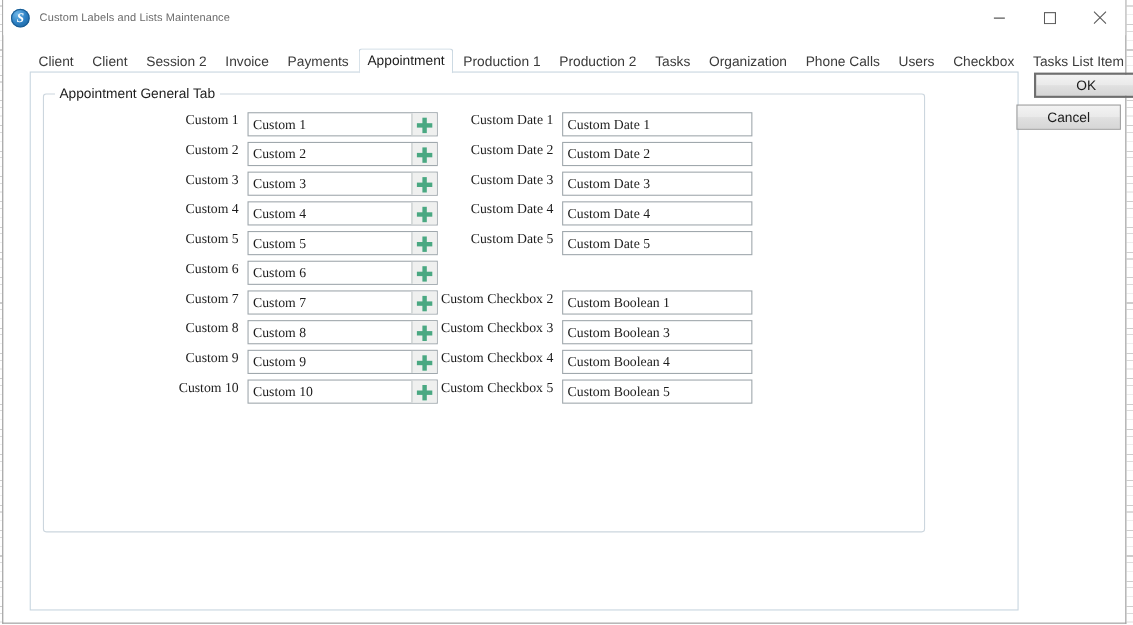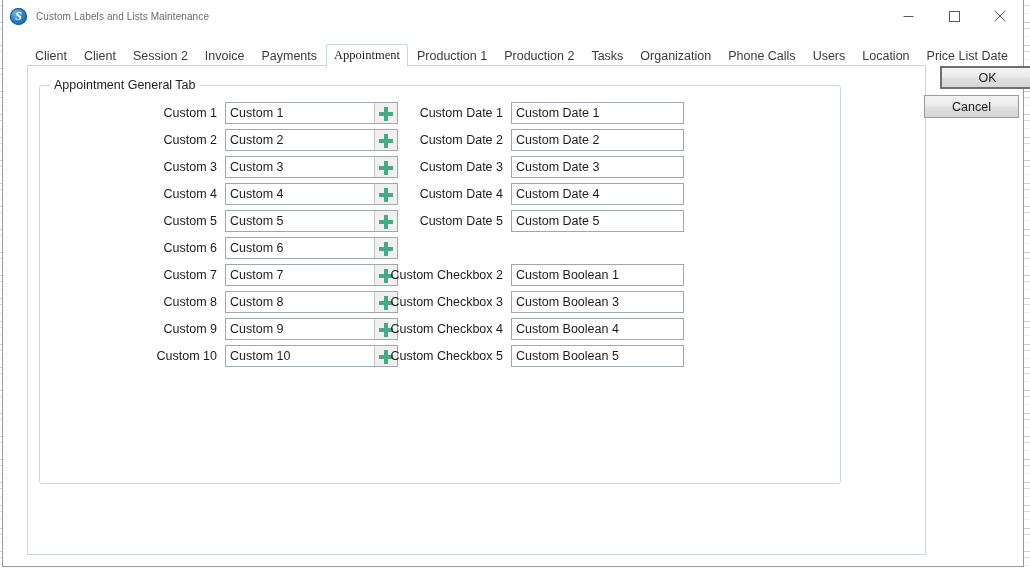--- a/index.html
+++ b/index.html
@@ -131,21 +131,20 @@
     color: #3b3b3b;
   }
   .tab.selected {
     background: #ffffff;
     border: 1px solid #c8d6e0;
     border-bottom: 1px solid #ffffff;
     border-top-left-radius: 3px;
     border-top-right-radius: 3px;
     z-index: 3;
     color: #1c1c1c;
-    font-family: Liberation Serif, serif;
   }
 
   
   .tabpage {
     position: absolute;
     left: 24px;
     top: 65px;
     width: 899px;
     height: 490px;
     border: 1px solid #c8d6e0;
@@ -178,23 +177,24 @@
 
   
   .col {
     position: absolute;
   }
   .col-left  { left: 0;   top: 16px; }
   .col-right { left: 335px; top: 16px; }
 
   .field-row {
     display: flex;
-    align-items: center;
+    align-items: flex-start;
     height: 22px;
     margin-bottom: 5px;
+    font-family: Liberation Serif, serif;
   }
   .field-label {
     font-size: 12.5px;
     color: #1c1c1c;
     text-align: right;
     padding-right: 8px;
     white-space: nowrap;
     line-height: 14px;
   }
   .col-left .field-label  { width: 177px; }
@@ -317,22 +317,22 @@
     <div class="tab">Session 2</div>
     <div class="tab">Invoice</div>
     <div class="tab">Payments</div>
     <div class="tab selected">Appointment</div>
     <div class="tab">Production 1</div>
     <div class="tab">Production 2</div>
     <div class="tab">Tasks</div>
     <div class="tab">Organization</div>
     <div class="tab">Phone Calls</div>
     <div class="tab">Users</div>
-    <div class="tab">Location</div>
-    <div class="tab">Price List Date</div>
+    <div class="tab">Checkbox</div>
+    <div class="tab">Tasks List Item</div>
   </div>
 
   <div class="tabpage">
 
     <div class="groupbox">
       <div class="gb-title">Appointment General Tab</div>
 
       <div class="col col-left">
 
         <div class="field-row">

